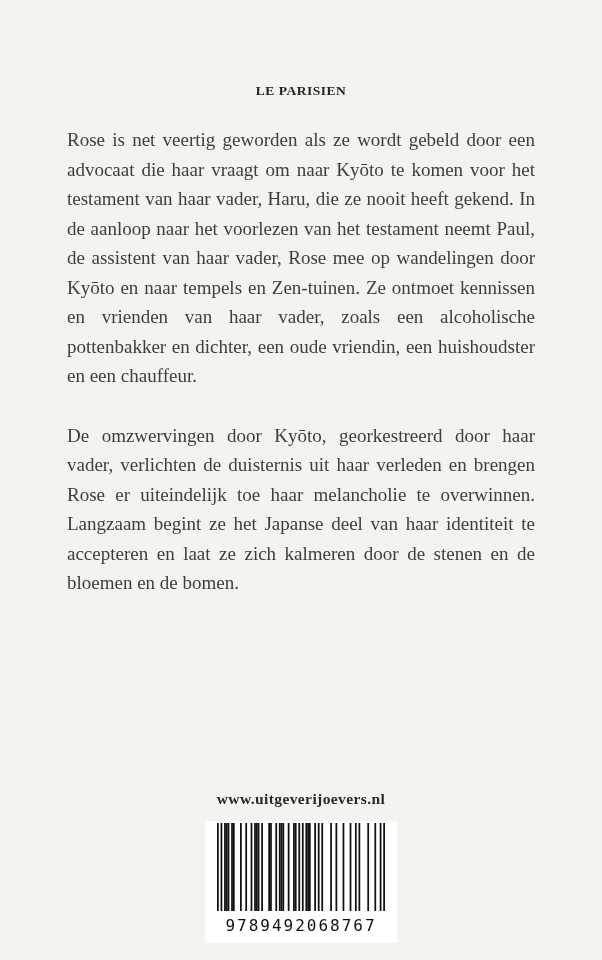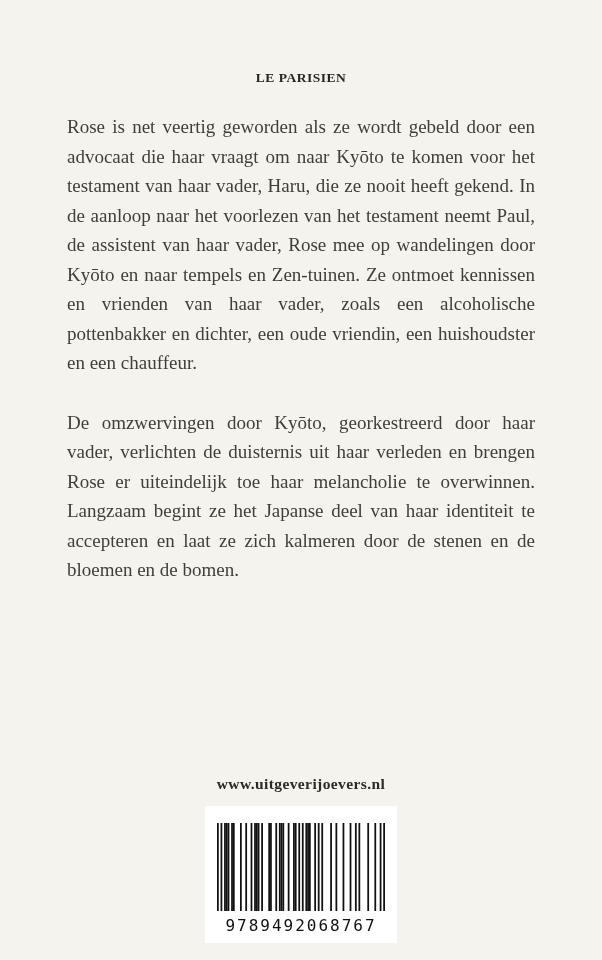--- a/index.html
+++ b/index.html
@@ -24,20 +24,21 @@
   }
   .quote-text {
     width: 440px;
     margin: 0 auto;
     font-size: 21px;
     line-height: 34px;
     font-weight: bold;
     color: #262420;
   }
   .quote-attribution {
+    margin-top: 13px;
     font-size: 13.5px;
     font-weight: bold;
     letter-spacing: 0.5px;
     color: #262420;
   }
   .synopsis {
     margin: 26px 67px 0 67px;
   }
   .synopsis p {
     margin: 0 0 30px 0;
@@ -56,21 +57,21 @@
   .website {
     font-size: 15.5px;
     font-weight: bold;
     letter-spacing: 0.4px;
     color: #2c2a26;
     margin-bottom: 13px;
   }
   .barcode-box {
     display: inline-block;
     background: #ffffff;
-    padding: 17px 12px 8px 12px;
+    padding: 2px 12px 8px 12px;
   }
   .barcode-bars {
     display: block;
     width: 168px;
     height: 88px;
   }
   .barcode-number {
     margin-top: 5px;
     font-family: "DejaVu Sans Mono", monospace;
     font-size: 16px;

